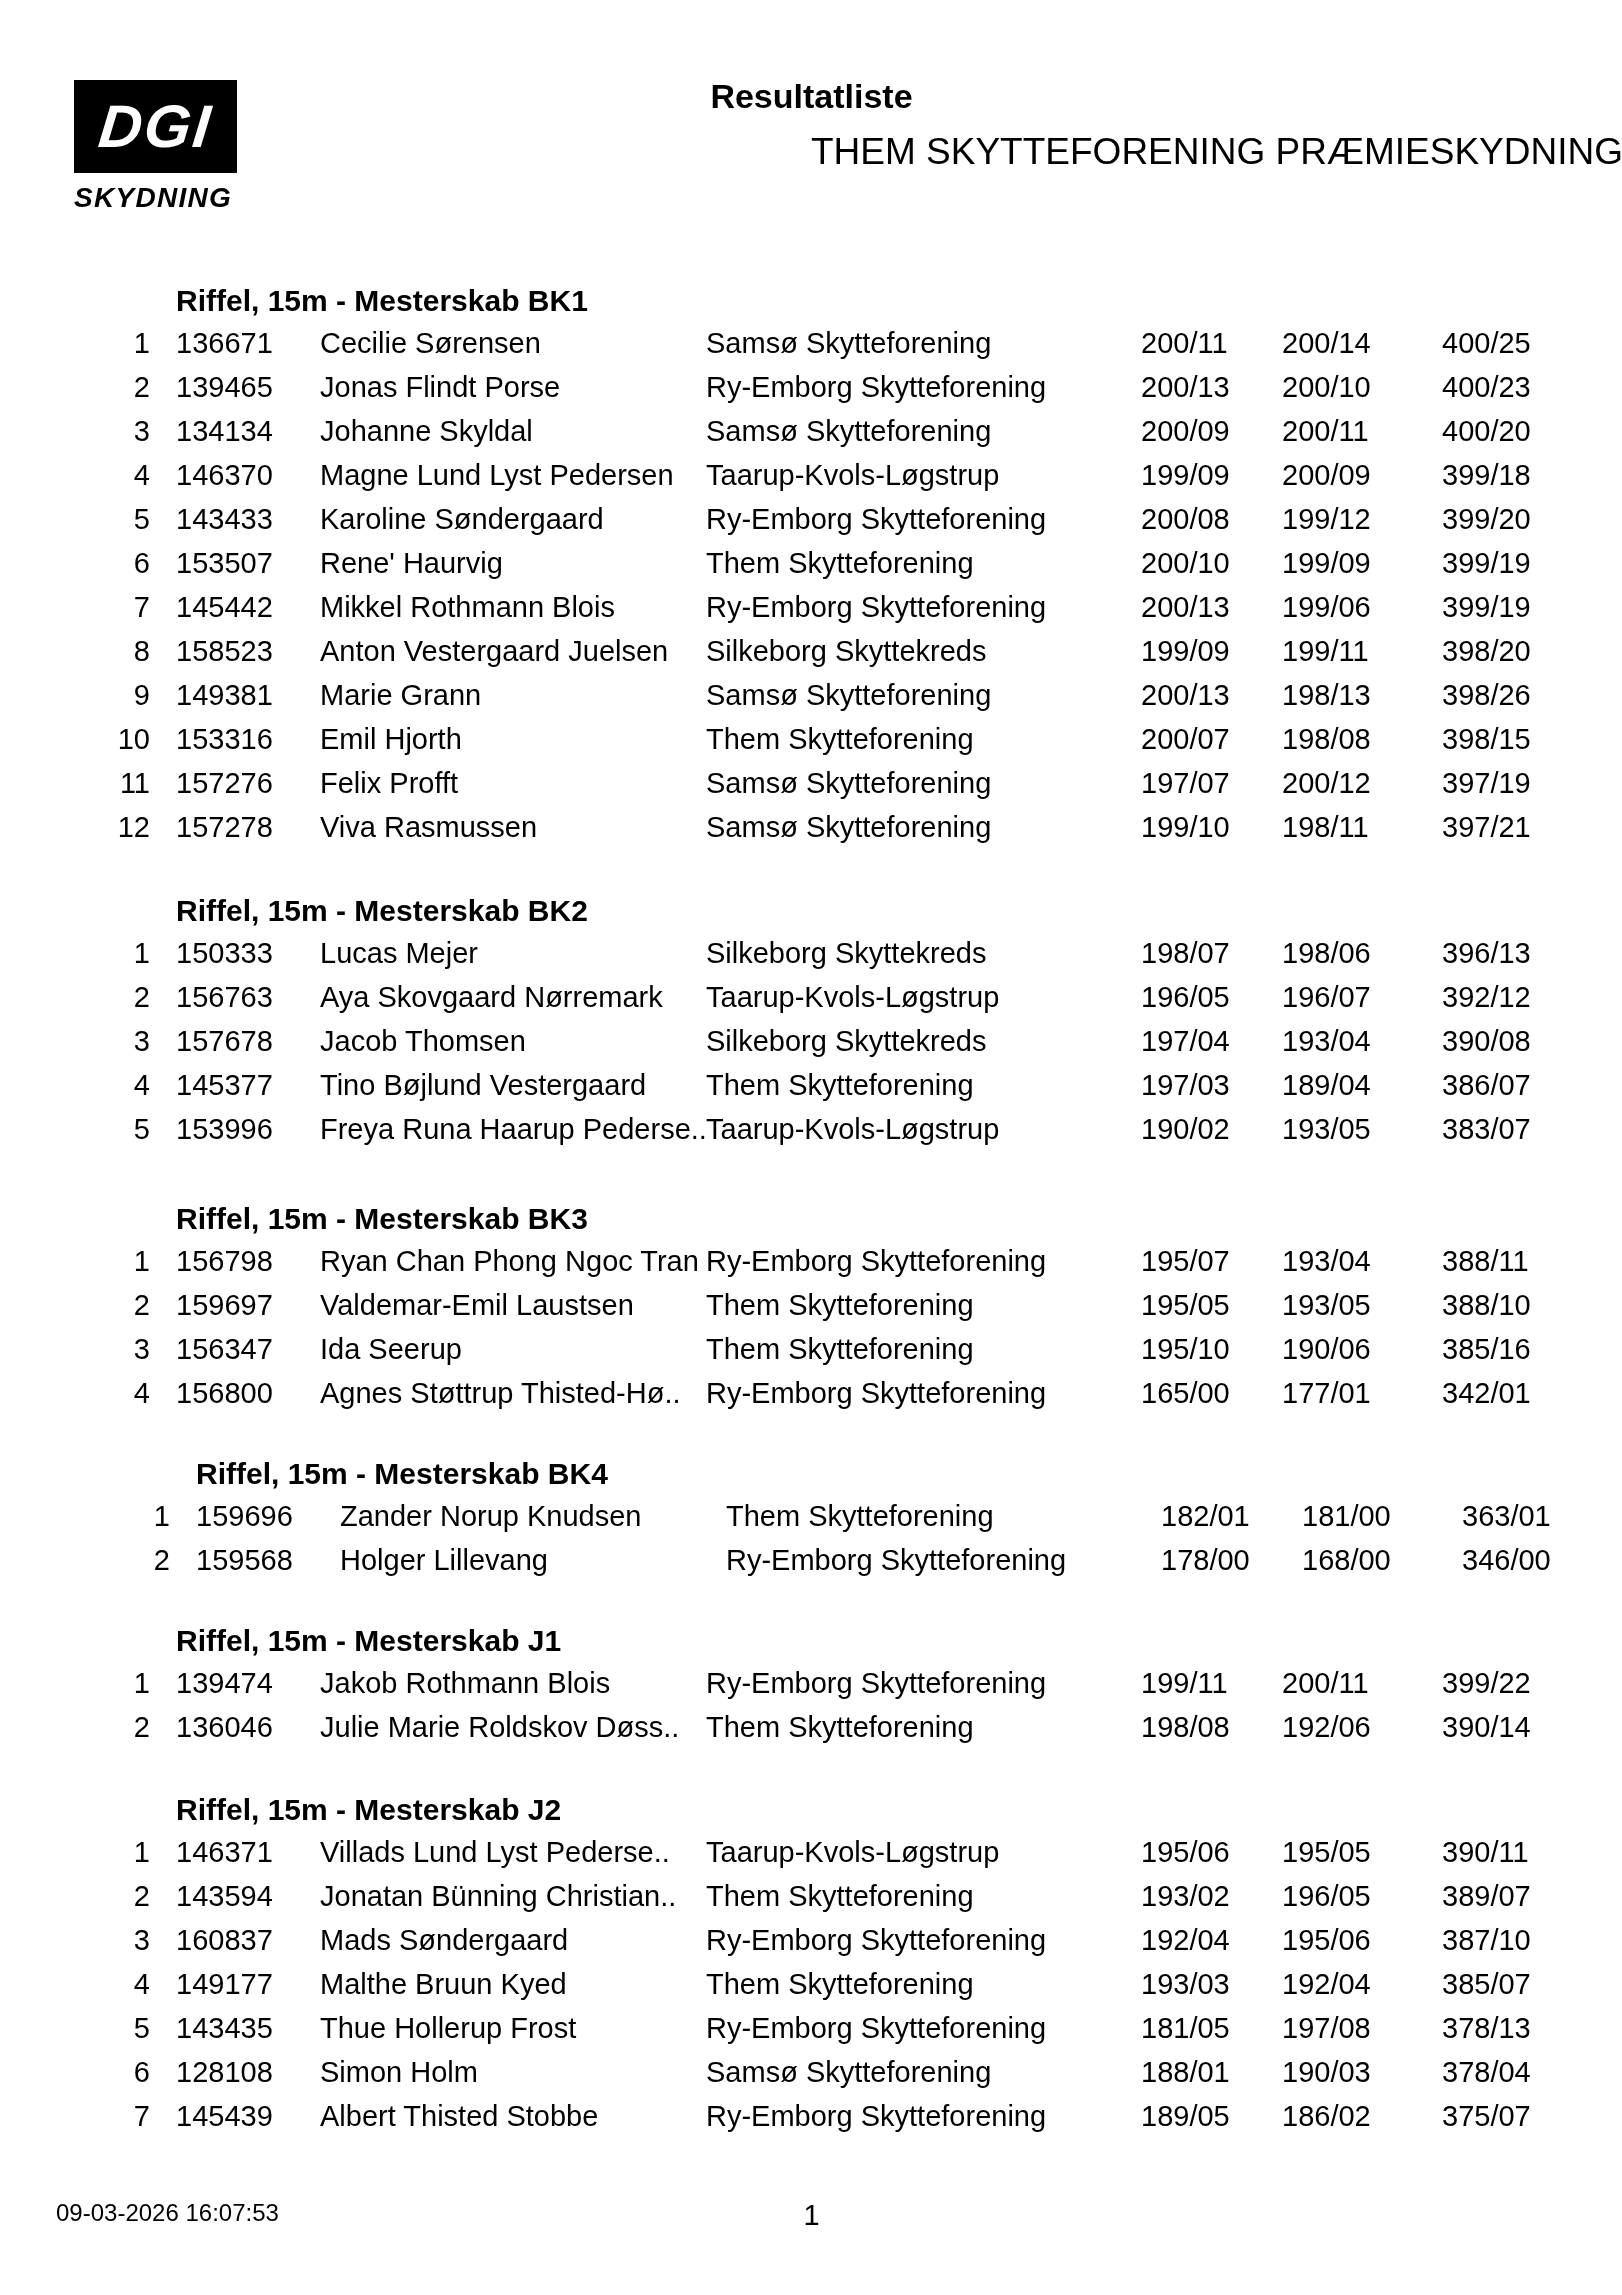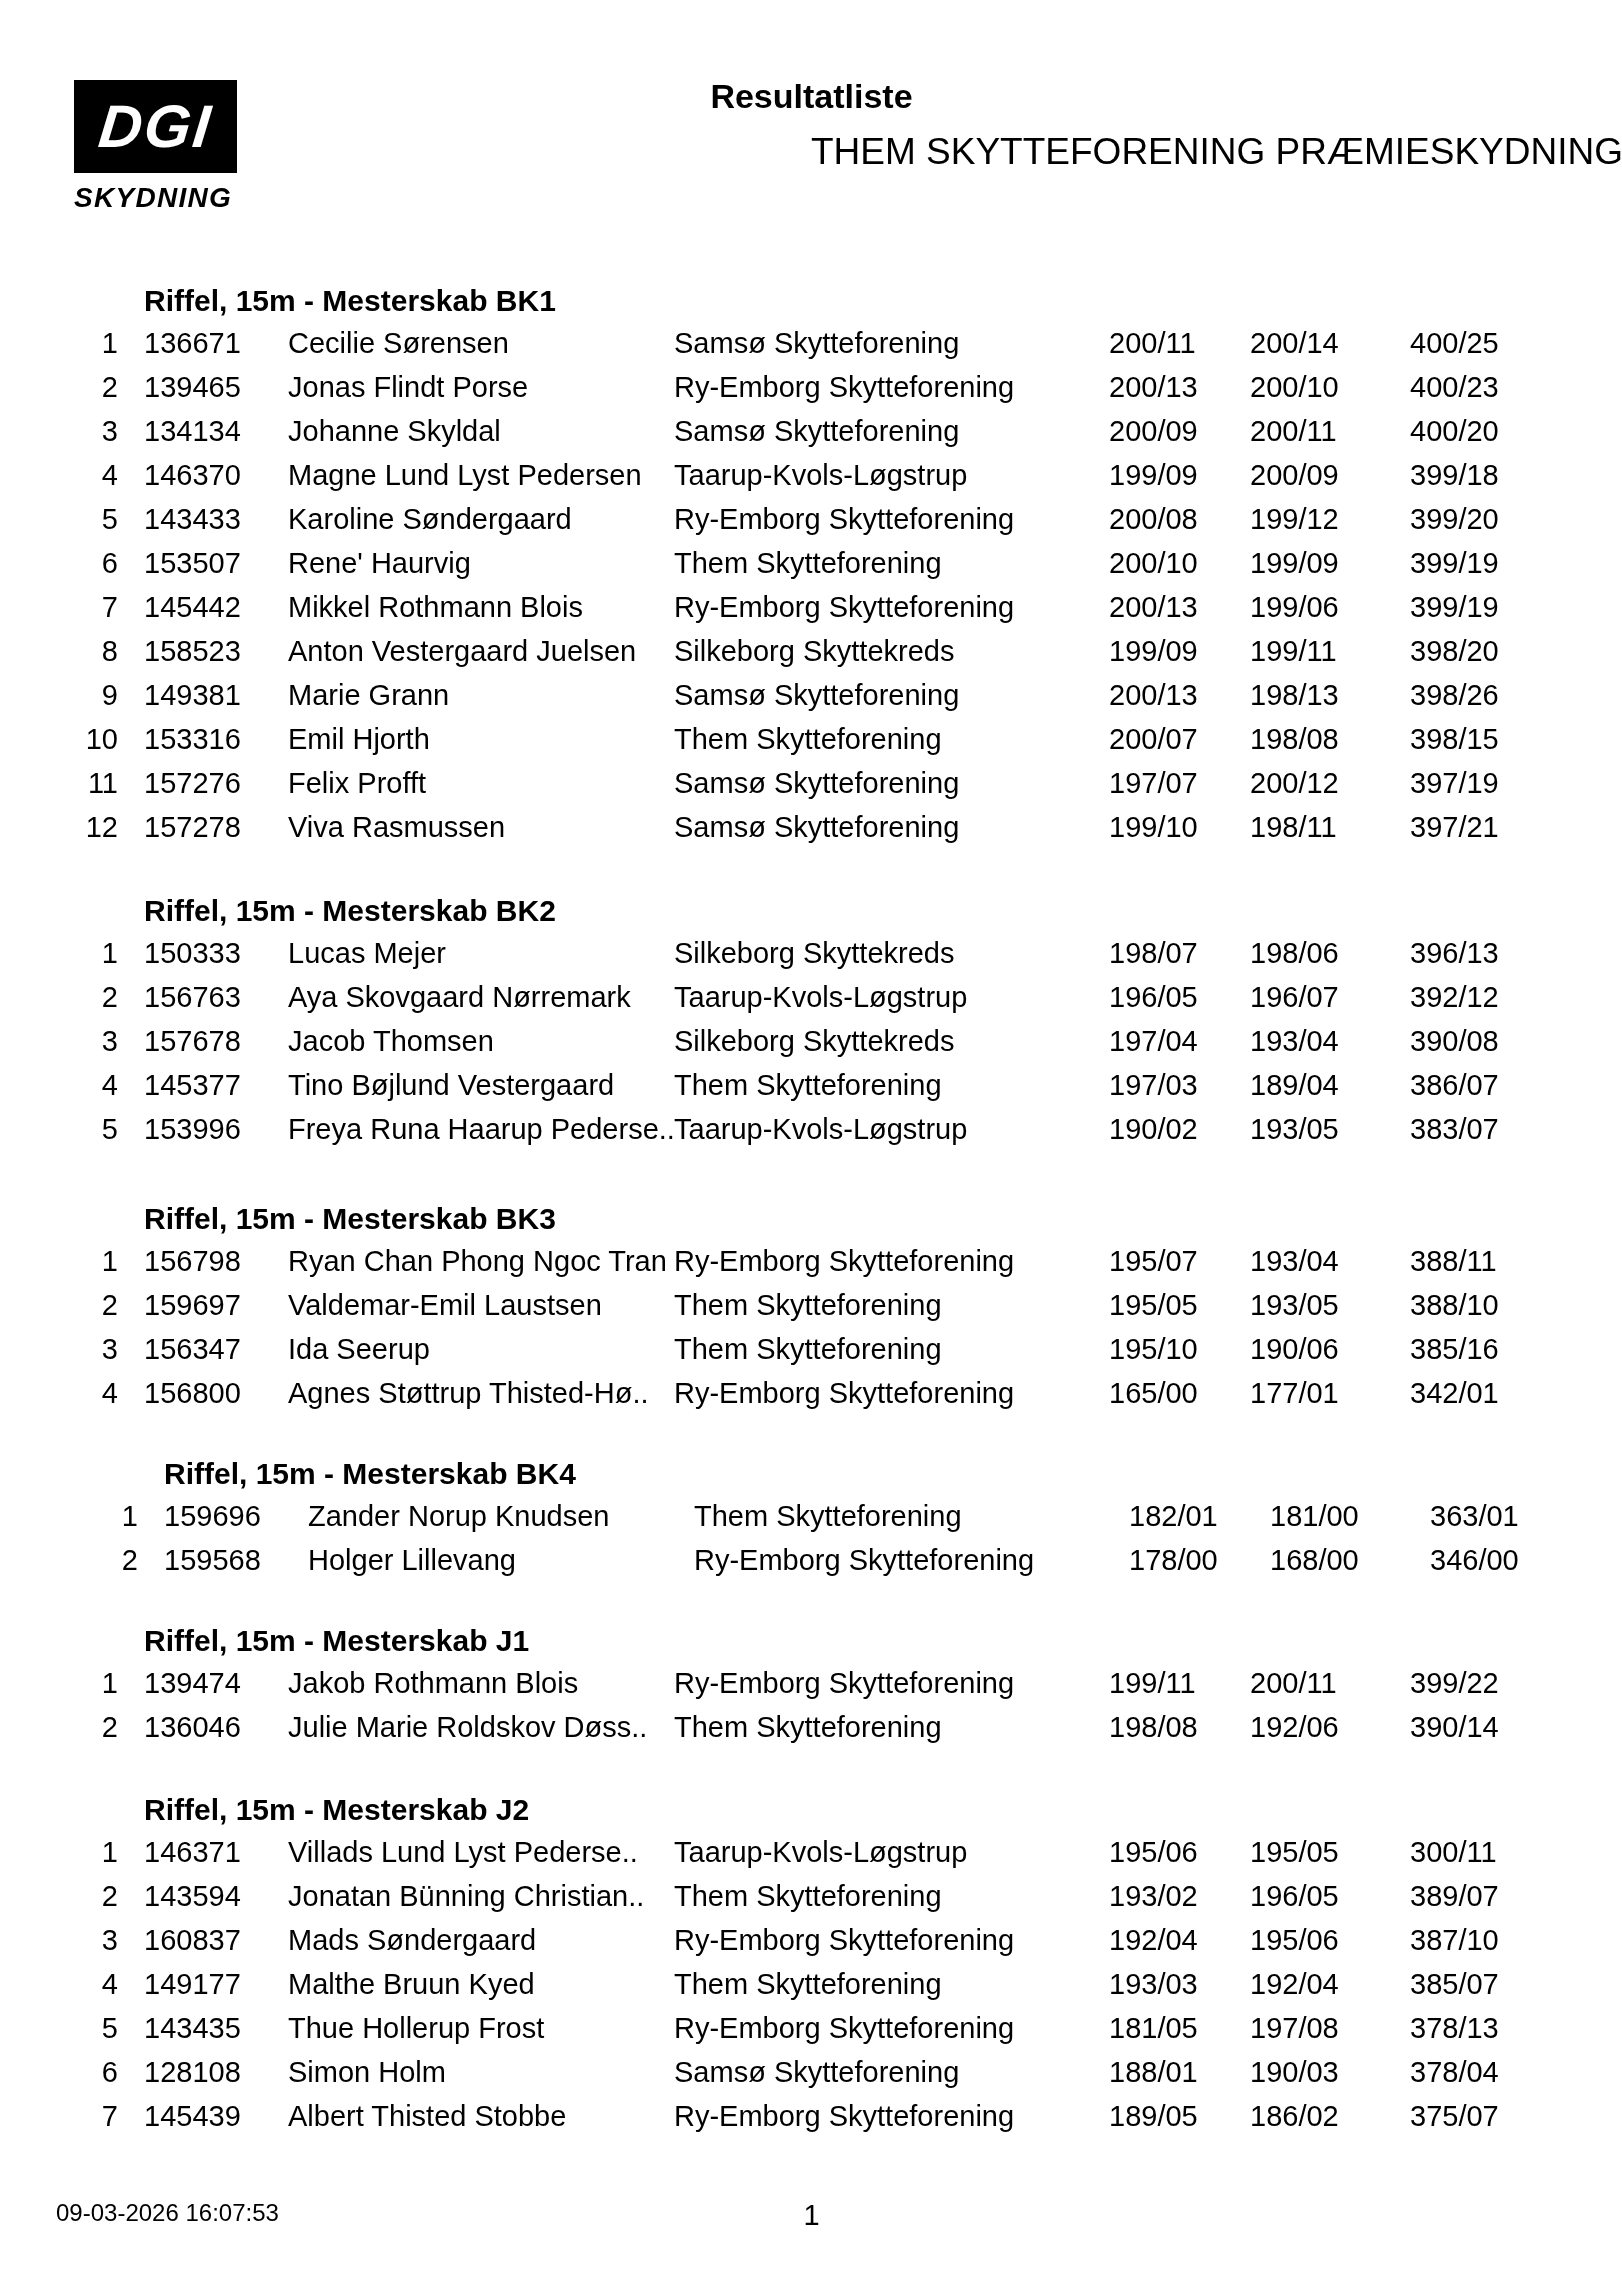--- a/index.html
+++ b/index.html
@@ -29,21 +29,21 @@
   .doc-title {
     position: absolute; left: 0; right: 0; top: 77px;
     text-align: center; font-size: 34px; font-weight: bold;
   }
   .doc-subtitle {
     position: absolute; left: 0; right: 0; top: 131px;
     text-align: right; font-size: 37px; font-weight: normal;
   }
 
   
-  .section { position: absolute; left: 0; right: 0; }
+  .section { position: absolute; left: 0; right: 0; padding-left: 32px; }
   .section-header {
     height: 40px; padding-left: 144px;
     font-size: 30px; font-weight: bold;
     display: flex; align-items: center; white-space: nowrap;
   }
   .row {
     display: grid;
     grid-template-columns: 118px 170px 386px 435px 141px 160px 1fr;
     height: 44px; font-size: 29px; align-items: center;
     white-space: nowrap;
@@ -322,21 +322,21 @@
     <div class="section" style="top: 1790px;">
     <div class="section-header">Riffel, 15m - Mesterskab J2</div>
     <div class="rows">
         <div class="row">
           <div class="cell-rank">1</div>
           <div class="cell-id">146371</div>
           <div class="cell-name">Villads Lund Lyst Pederse..</div>
           <div class="cell-club">Taarup-Kvols-Løgstrup</div>
           <div class="cell-score">195/06</div>
           <div class="cell-score">195/05</div>
-          <div class="cell-score">300/11</div>
+          <div class="cell-score">390/11</div>
         </div>
         <div class="row">
           <div class="cell-rank">2</div>
           <div class="cell-id">143594</div>
           <div class="cell-name">Jonatan Bünning Christian..</div>
           <div class="cell-club">Them Skytteforening</div>
           <div class="cell-score">193/02</div>
           <div class="cell-score">196/05</div>
           <div class="cell-score">389/07</div>
         </div>

